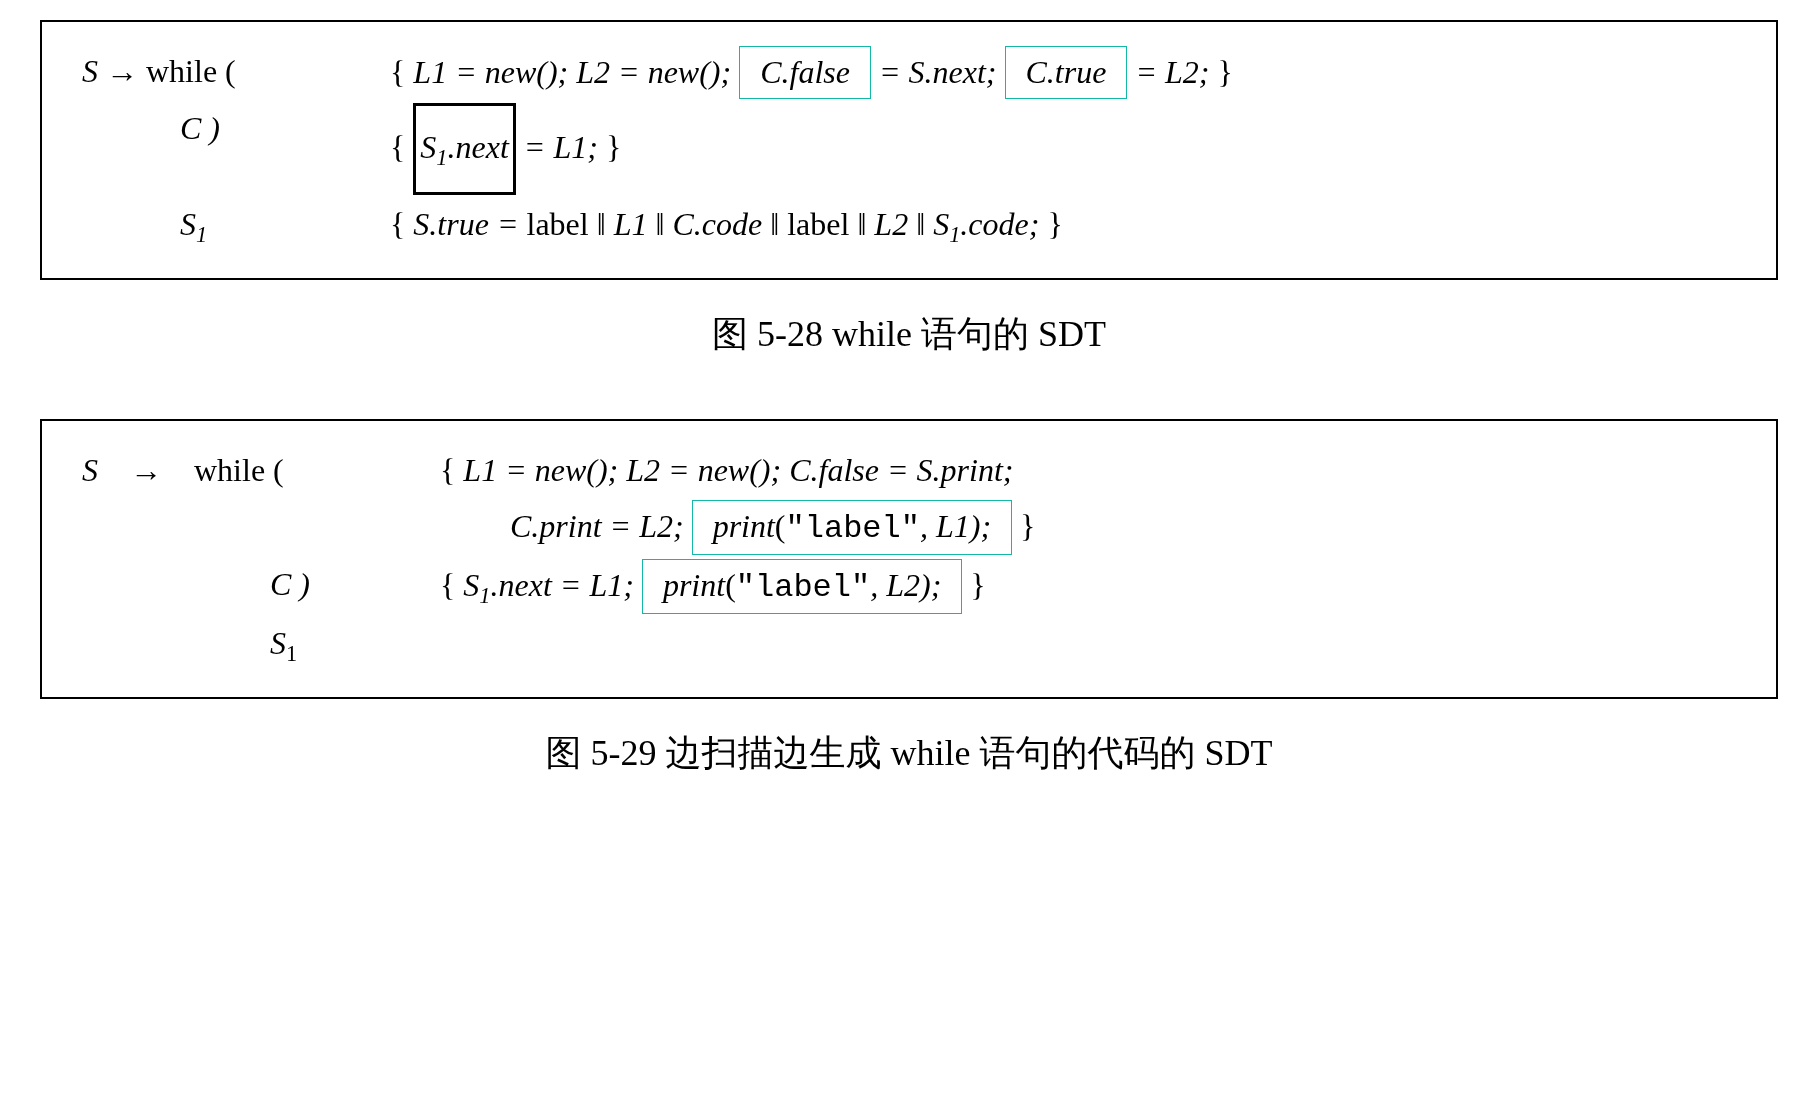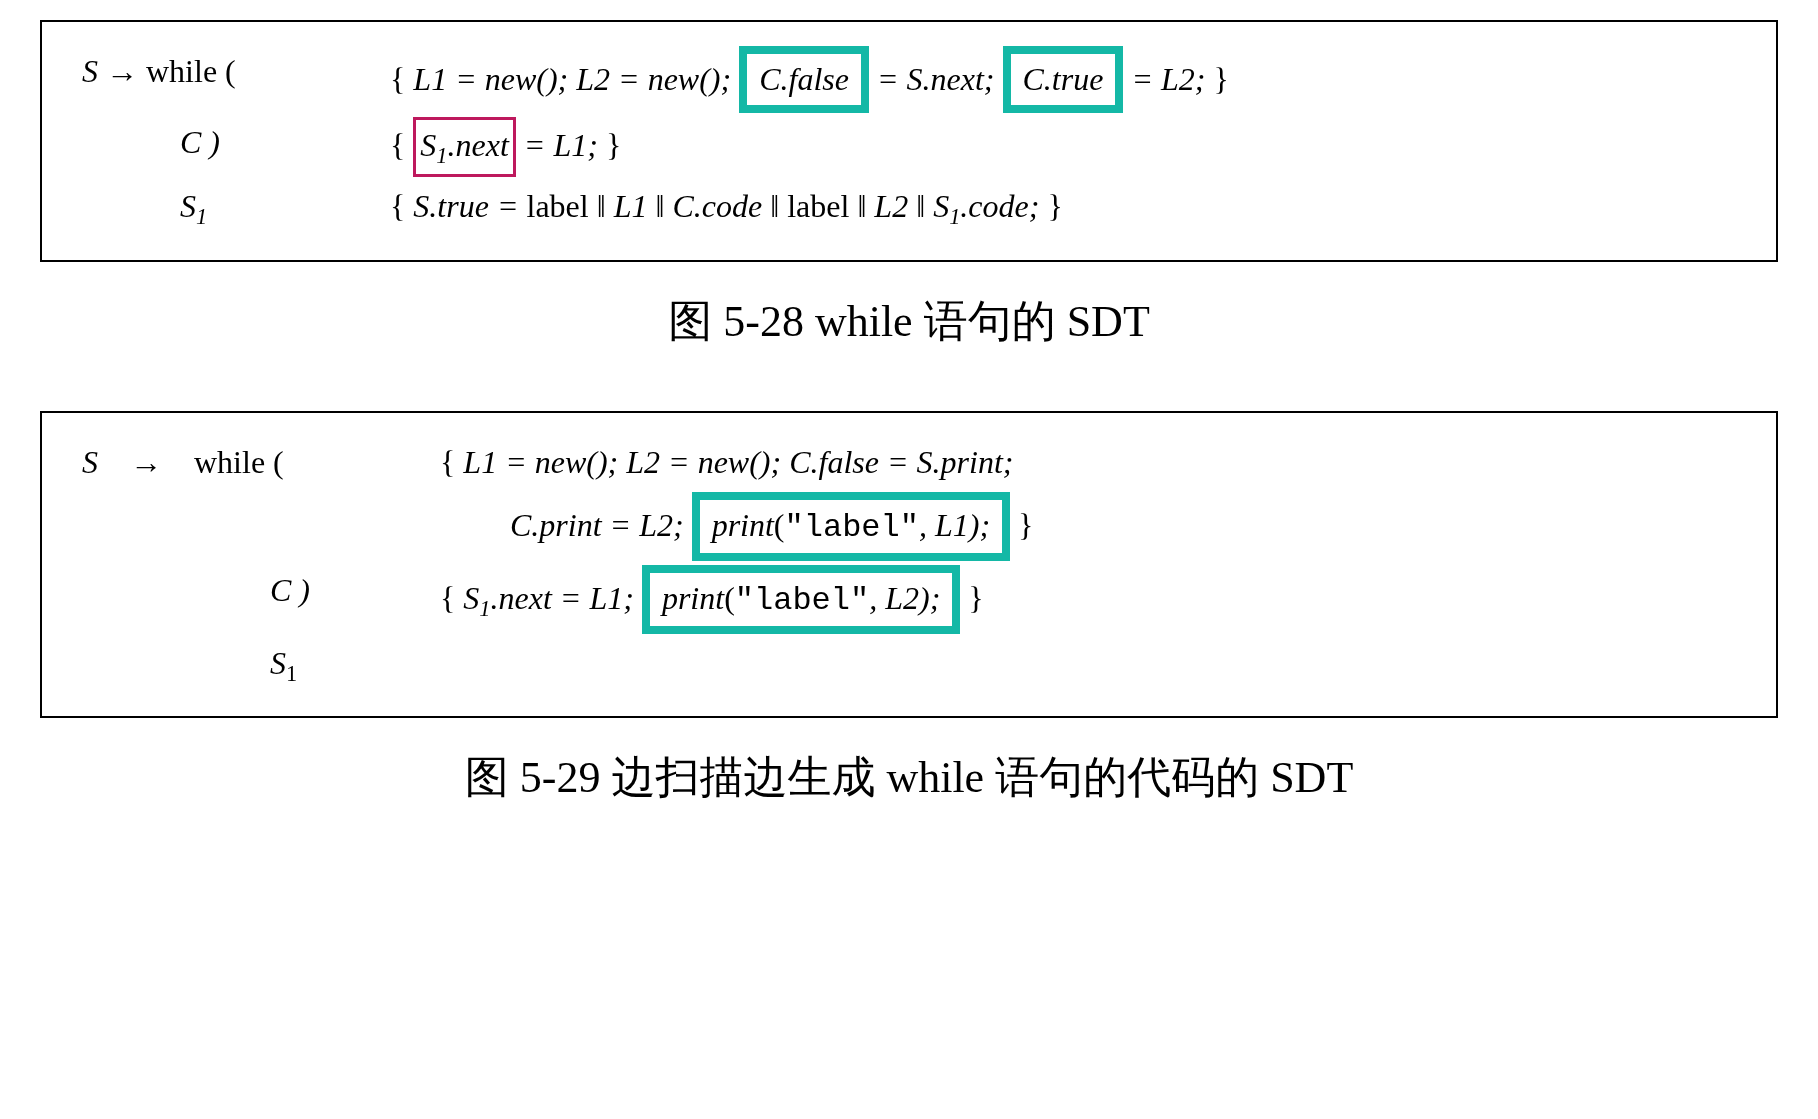--- a/index.html
+++ b/index.html
@@ -10,40 +10,40 @@
       padding: 20px 40px;
       color: black;
     }
     .figure-box {
       border: 2px solid black;
       padding: 20px 40px;
       margin-bottom: 30px;
     }
     .caption {
       text-align: center;
-      font-size: 44px;
+      font-size: 36px;
       margin: 30px 0 60px 0;
     }
     .rule-line {
       white-space: nowrap;
       margin: 4px 0;
       line-height: 1.6;
     }
     .italic { font-style: italic; }
     .bold { font-weight: normal; }
     .sub { font-size: 0.7em; vertical-align: sub; }
     .box-blue {
-      border: 8px solid #14b8a6;
-      padding: 0 12px;
+      border: 1px solid #14b8a6;
+      padding: 0 20px;
       display: inline-block;
       text-align: center;
     }
     .box-magenta {
-      border: 3px solid #be185d;
-      padding: 0 4px;
+      border: 3px solid #000000;
+      padding: 16px 4px;
       display: inline-block;
     }
     .indent1 { display: inline-block; width: 90px; }
     .col-left { display: inline-block; width: 300px; vertical-align: top; }
     .col-left-b { display: inline-block; width: 350px; vertical-align: top; }
     .spacer-b { display: inline-block; width: 180px; }
     .spacer-c { display: inline-block; width: 420px; }
     .tt { font-family: "Courier New", monospace; }
   </style>
 </head>

